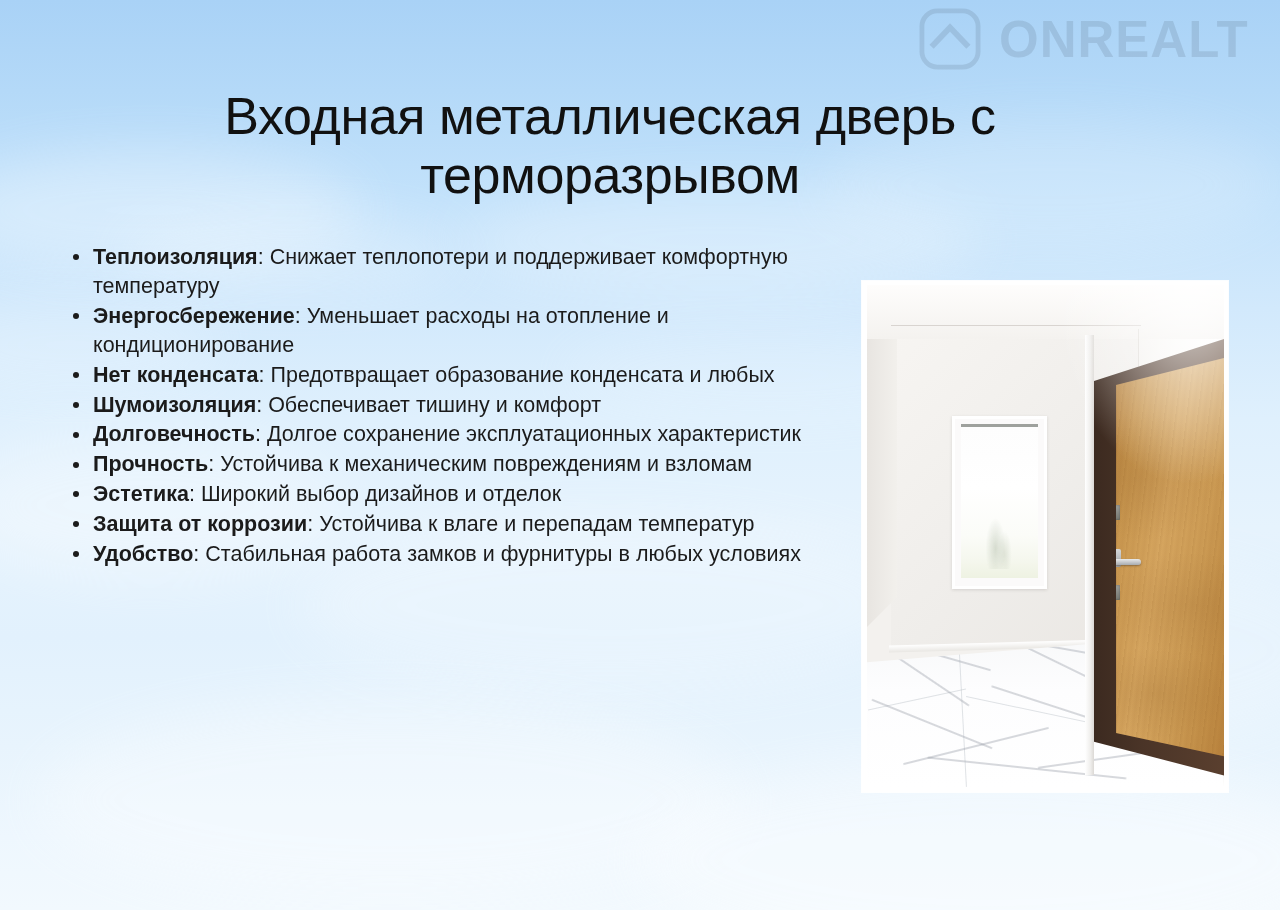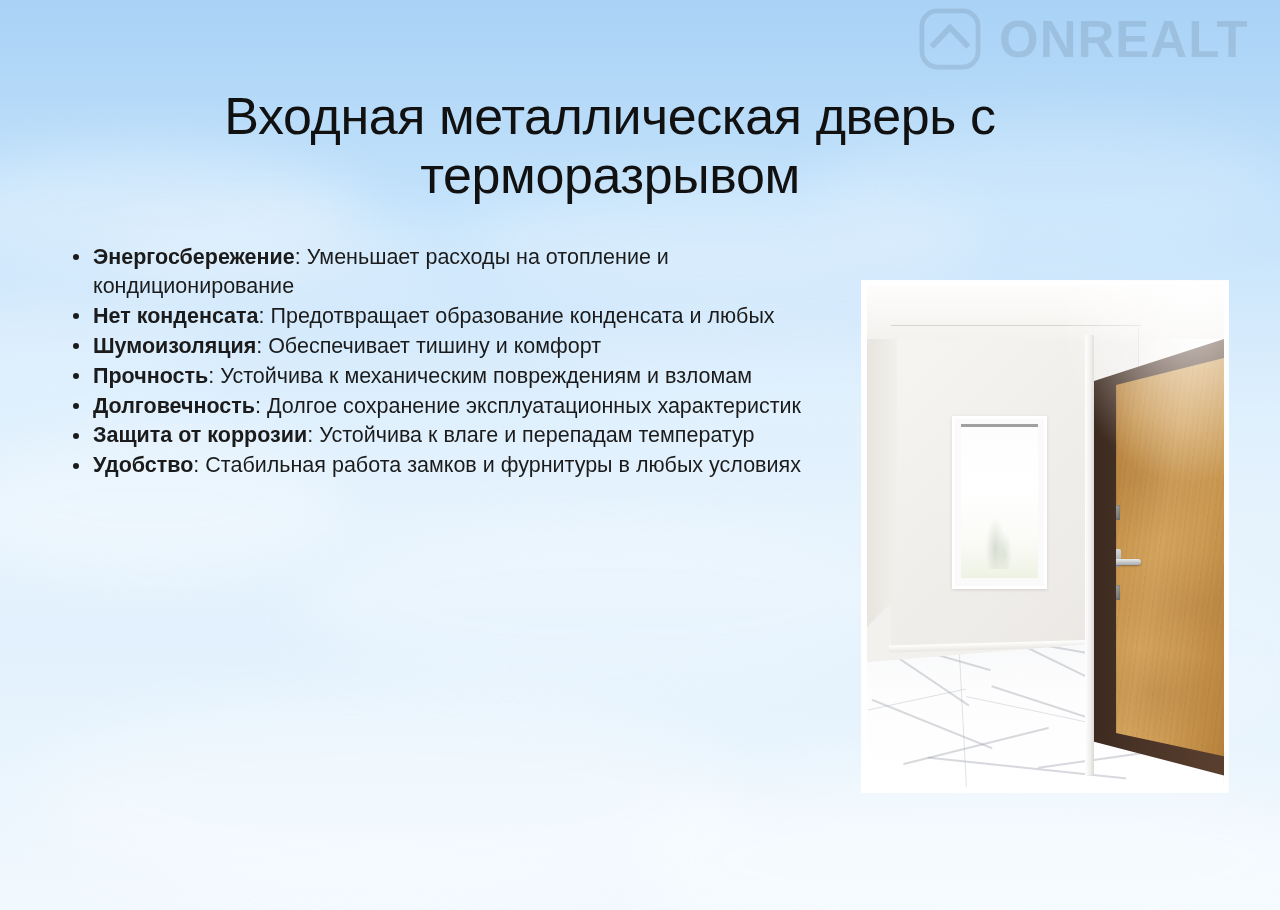--- a/index.html
+++ b/index.html
@@ -362,33 +362,39 @@
       <rect x="3" y="3" width="58" height="58" rx="16" ry="16" fill="none" stroke="#5d7287" stroke-width="5"></rect>
       <path d="M13 40 L32 20 L51 40" fill="none" stroke="#5d7287" stroke-width="6" stroke-linejoin="miter" stroke-linecap="butt"></path>
     </svg>
     <span class="wm-text">ONREALT</span>
   </div>
 
   <h1 class="title">Входная металлическая дверь с терморазрывом</h1>
 
   <ul class="bullets">
     <li class="bullet">
+      <span class="dot"></span><span class="term">Теплоизоляция</span><span>: </span><span>Снижает теплопотери и поддерживает комфортную температуру</span>
+    </li>
+    <li class="bullet">
       <span class="dot"></span><span class="term">Энергосбережение</span><span>: </span><span>Уменьшает расходы на отопление и кондиционирование</span>
     </li>
     <li class="bullet">
       <span class="dot"></span><span class="term">Нет конденсата</span><span>: </span><span>Предотвращает образование конденсата и любых</span>
     </li>
     <li class="bullet">
       <span class="dot"></span><span class="term">Шумоизоляция</span><span>: </span><span>Обеспечивает тишину и комфорт</span>
     </li>
     <li class="bullet">
+      <span class="dot"></span><span class="term">Долговечность</span><span>: </span><span>Долгое сохранение эксплуатационных характеристик</span>
+    </li>
+    <li class="bullet">
       <span class="dot"></span><span class="term">Прочность</span><span>: </span><span>Устойчива к механическим повреждениям и взломам</span>
     </li>
     <li class="bullet">
-      <span class="dot"></span><span class="term">Долговечность</span><span>: </span><span>Долгое сохранение эксплуатационных характеристик</span>
+      <span class="dot"></span><span class="term">Эстетика</span><span>: </span><span>Широкий выбор дизайнов и отделок</span>
     </li>
     <li class="bullet">
       <span class="dot"></span><span class="term">Защита от коррозии</span><span>: </span><span>Устойчива к влаге и перепадам температур</span>
     </li>
     <li class="bullet">
       <span class="dot"></span><span class="term">Удобство</span><span>: </span><span>Стабильная работа замков и фурнитуры в любых условиях</span>
     </li>
   </ul>
 
   <div class="photo">

